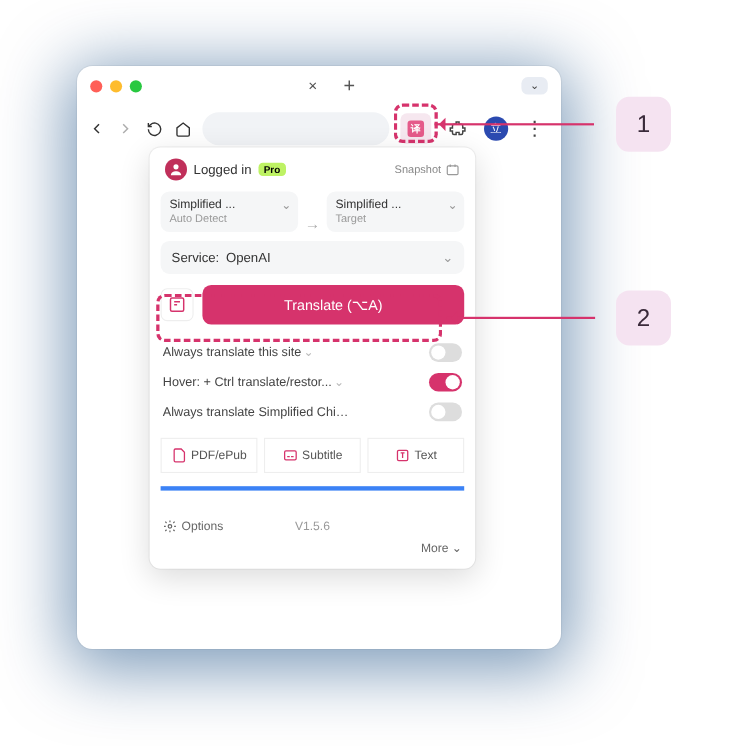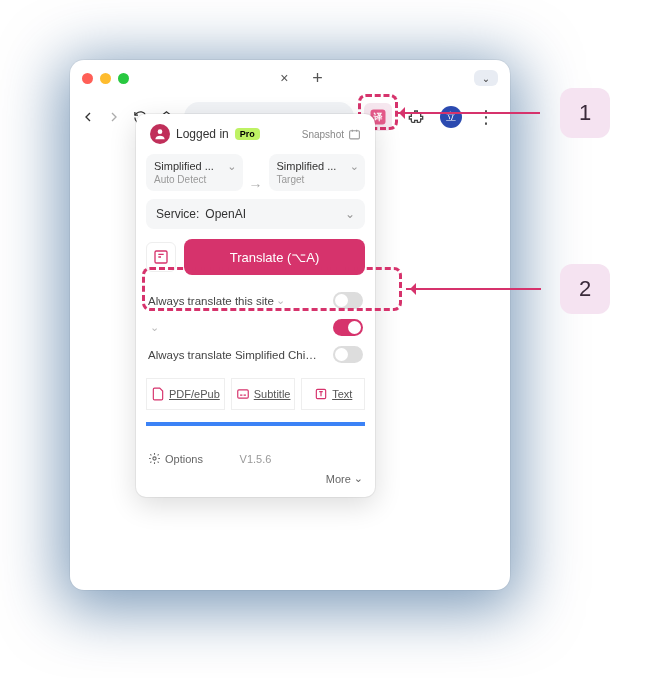--- a/index.html
+++ b/index.html
@@ -51,22 +51,22 @@
   .ext-icon.menu { color:#444; font-size:18px;}
   .highlight-box-1 {
     position: absolute;
     border: 3px dashed #d6336c;
     border-radius: 8px;
     pointer-events: none;
   }
 
   .popup {
     position: absolute;
-    left: 136px; top: 114px;
-    width: 239px;
+    left: 136px; top: 134px;
+    width: 296px;
     background: #fff;
     border-radius: 10px;
     box-shadow: 0 8px 28px rgba(0,0,0,0.14), 0 0 0 1px rgba(0,0,0,0.05);
     padding: 10px;
     font-size: 12px;
     color: #333;
   }
   .popup-header { display:flex; align-items:center; gap:6px; margin-bottom:10px; padding: 0 4px;}
   .avatar-sm { width:20px; height:20px; border-radius:50%; background:#c02f5a; display:flex; align-items:center; justify-content:center; color:#fff; font-size:10px;}
   .pro-badge { background:#bef264; color:#000; font-size:9px; font-weight:700; padding:1px 5px; border-radius:4px;}
@@ -83,21 +83,21 @@
   .side-ico { width:30px; height:30px; border:1px solid #eee; border-radius:6px; display:flex; align-items:center; justify-content:center; font-size:12px; color:#d6336c; cursor:pointer;}
   .translate-btn { flex:1; height:36px; background:#d6336c; color:#fff; border:none; border-radius:8px; font-size:13px; font-weight:500; cursor:pointer;}
   .opt-row { display:flex; align-items:center; padding:5px 2px; font-size:11.5px; color:#444;}
   .opt-row .chev-sm { color:#bbb; font-size:11px; margin-left:2px;}
   .opt-row .txt { white-space:nowrap; overflow:hidden; text-overflow:ellipsis; max-width: 175px;}
   .switch { margin-left:auto; width:30px; height:17px; border-radius:10px; background:#ddd; position:relative; cursor:pointer;}
   .switch::after{ content:""; position:absolute; width:13px; height:13px; border-radius:50%; background:#fff; top:2px; left:2px; transition:.2s;}
   .switch.on { background:#d6336c;}
   .switch.on::after{ left:15px;}
   .file-row { display:flex; gap:6px; margin-top:10px;}
-  .file-box { flex:1; border:1px solid #eee; border-radius:0; padding:8px 4px; display:flex; align-items:center; justify-content:center; gap:4px; font-size:11px; color:#555; cursor:pointer;text-decoration:underline;}
+  .file-box { flex:1; border:1px solid #eee; border-radius:0; padding:8px 4px; display:flex; align-items:center; justify-content:center; gap:4px; font-size:11px; color:#555; cursor:pointer;}
   .file-box svg { width:14px; height:14px;}
   .footer-row { display:flex; align-items:center; margin-top:12px; padding:6px 2px 2px; color:#999; font-size:11px; border-top:4px solid #3b82f6;}
   .footer-row .gear { display:flex; align-items:center; gap:4px; cursor:pointer; color:#666;}
   .footer-row .ver { position:absolute; left:50%; transform:translateX(-50%);}
   .footer-row .more { margin-left:auto; display:flex; align-items:center; gap:3px; cursor:pointer; color:#666;margin-top:40px;}
 
   .callout-box {
     position:absolute; background:#f5e3f1; border-radius:12px; width:50px; height:50px;
     display:flex; align-items:center; justify-content:center; font-size:22px; color:#3a2a3a; font-weight:500;
   }
@@ -206,20 +206,21 @@
     </div>
     <button class="translate-btn">Translate (⌥A)</button>
   </div>
 
   <div class="opt-row">
     <span class="txt">Always translate this site</span>
     <span class="chev-sm">⌄</span>
     <div class="switch"></div>
   </div>
   <div class="opt-row">
+    <span class="txt">Hover: + Ctrl translate/restor...</span>
     <span class="chev-sm">⌄</span>
     <div class="switch on"></div>
   </div>
   <div class="opt-row">
     <span class="txt">Always translate Simplified Chinese ...</span>
     <div class="switch"></div>
   </div>
 
   <div class="file-row">
     <div class="file-box">

